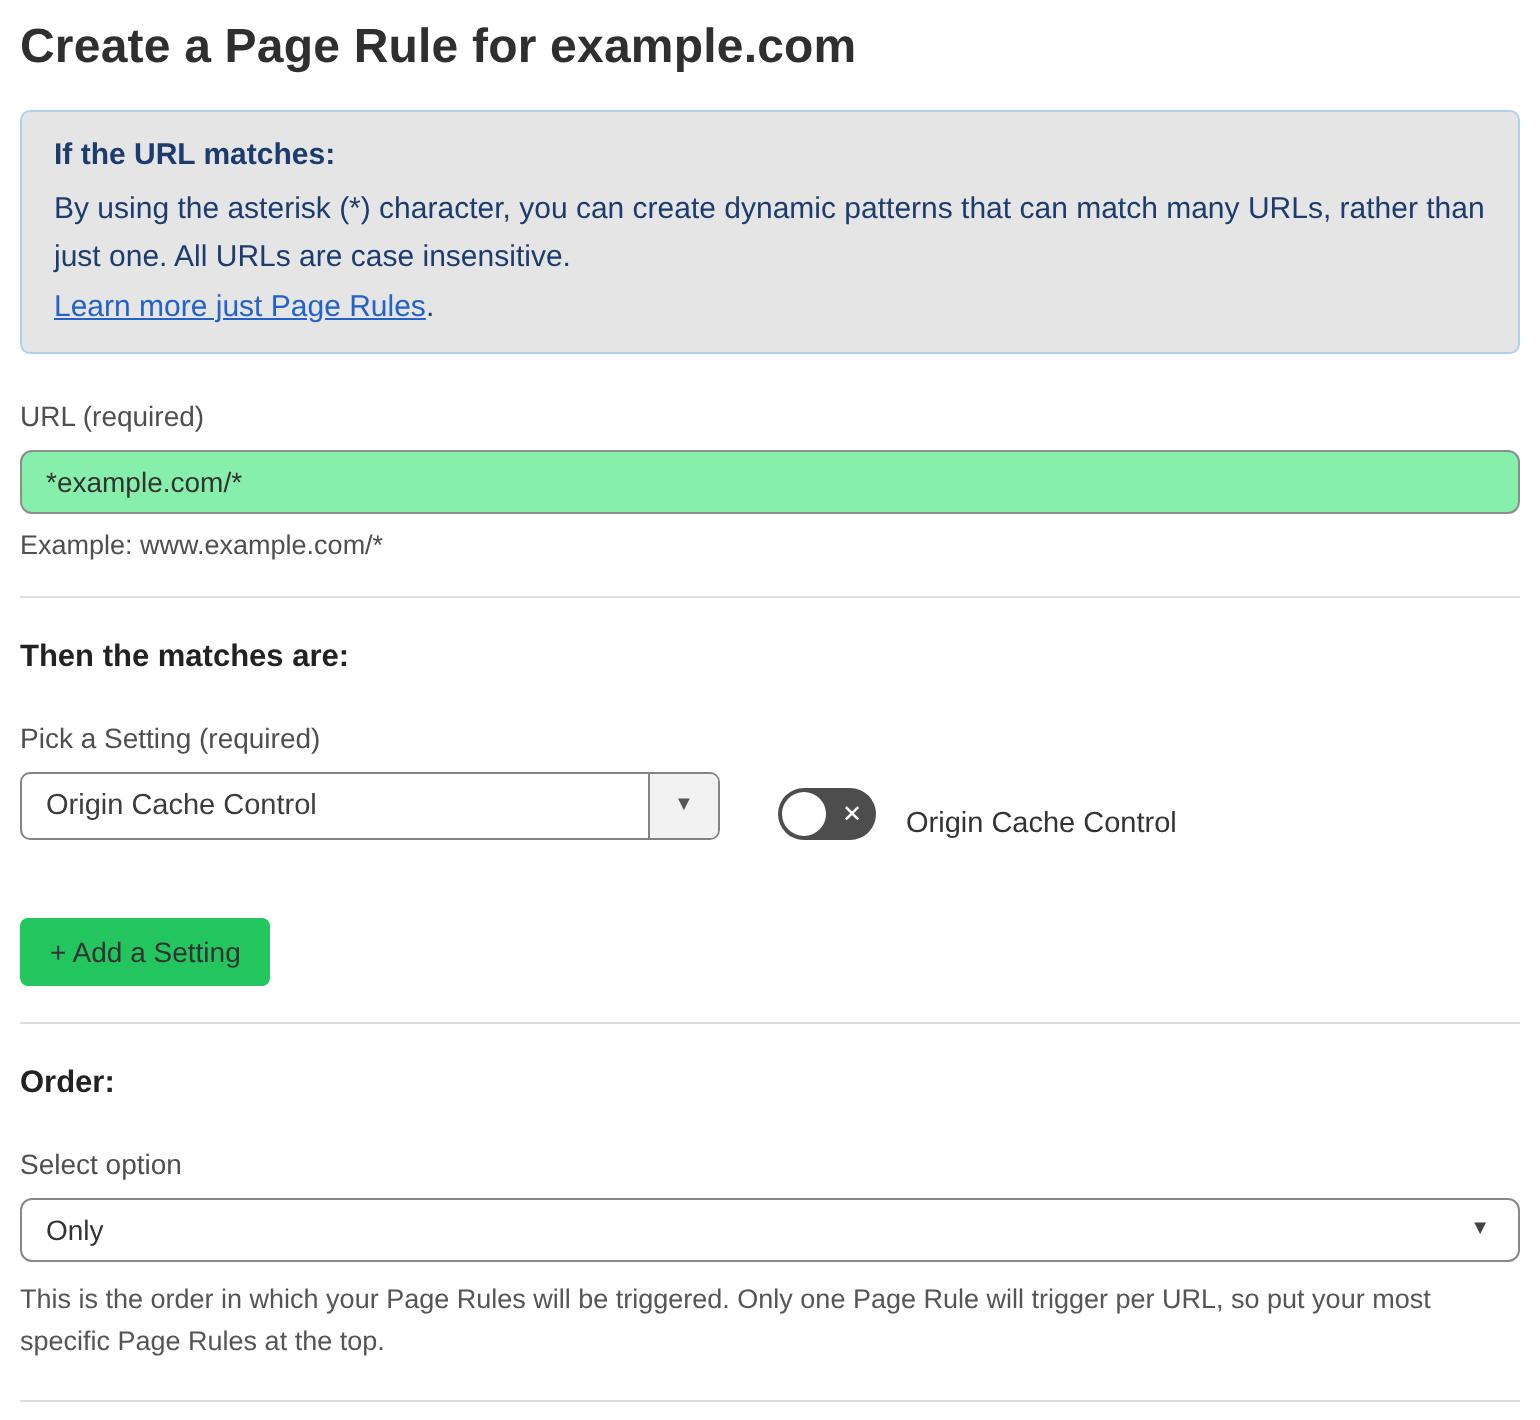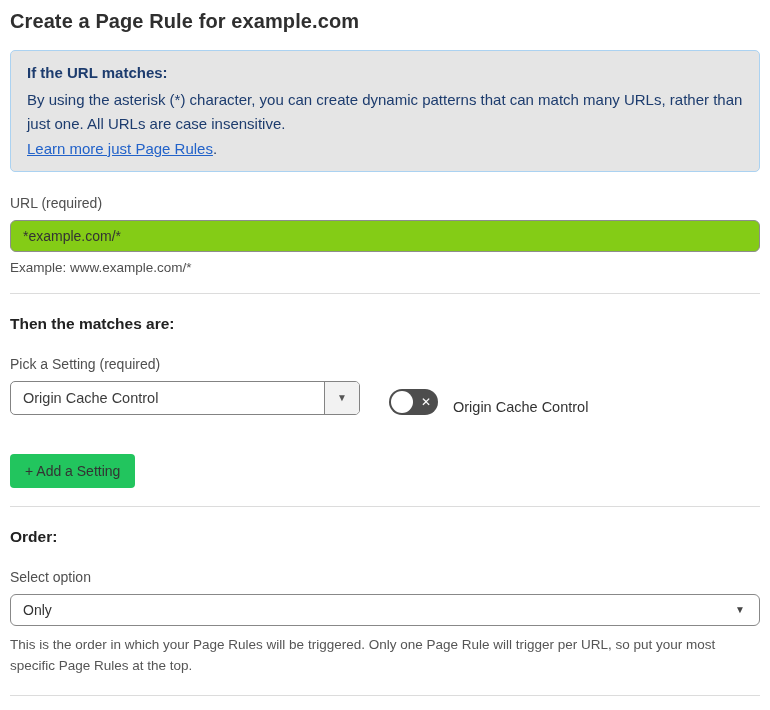--- a/index.html
+++ b/index.html
@@ -7,21 +7,21 @@
   body {
     font-family: "Liberation Sans", "DejaVu Sans", sans-serif;
     color: #333;
     height: 710px;
     overflow: hidden;
   }
   .container { padding: 8px 10px 10px 10px; }
 
   
   .page-title {
-    font-size: 20px;
+    font-size: 24px;
     font-weight: 700;
     color: #2f2f2f;
     margin: 2px 0 17px 0;
     letter-spacing: .1px;
   }
 
   
   .info-box {
     background: #e5e5e5;
     border: 1px solid #abd2f1;
@@ -56,21 +56,21 @@
   }
   .text-input {
     width: 100%;
     height: 32px;
     border: 1px solid #8d8d8d;
     border-radius: 6px;
     padding: 0 12px;
     font-size: 14px;
     color: #333;
     font-family: "Liberation Sans", sans-serif;
-    background: #84cc16;
+    background: #86efac;
     outline: none;
   }
   .field-example {
     font-size: 13.5px;
     color: #4f4f4f;
     margin-top: 8px;
   }
 
   .divider {
     border: none;

